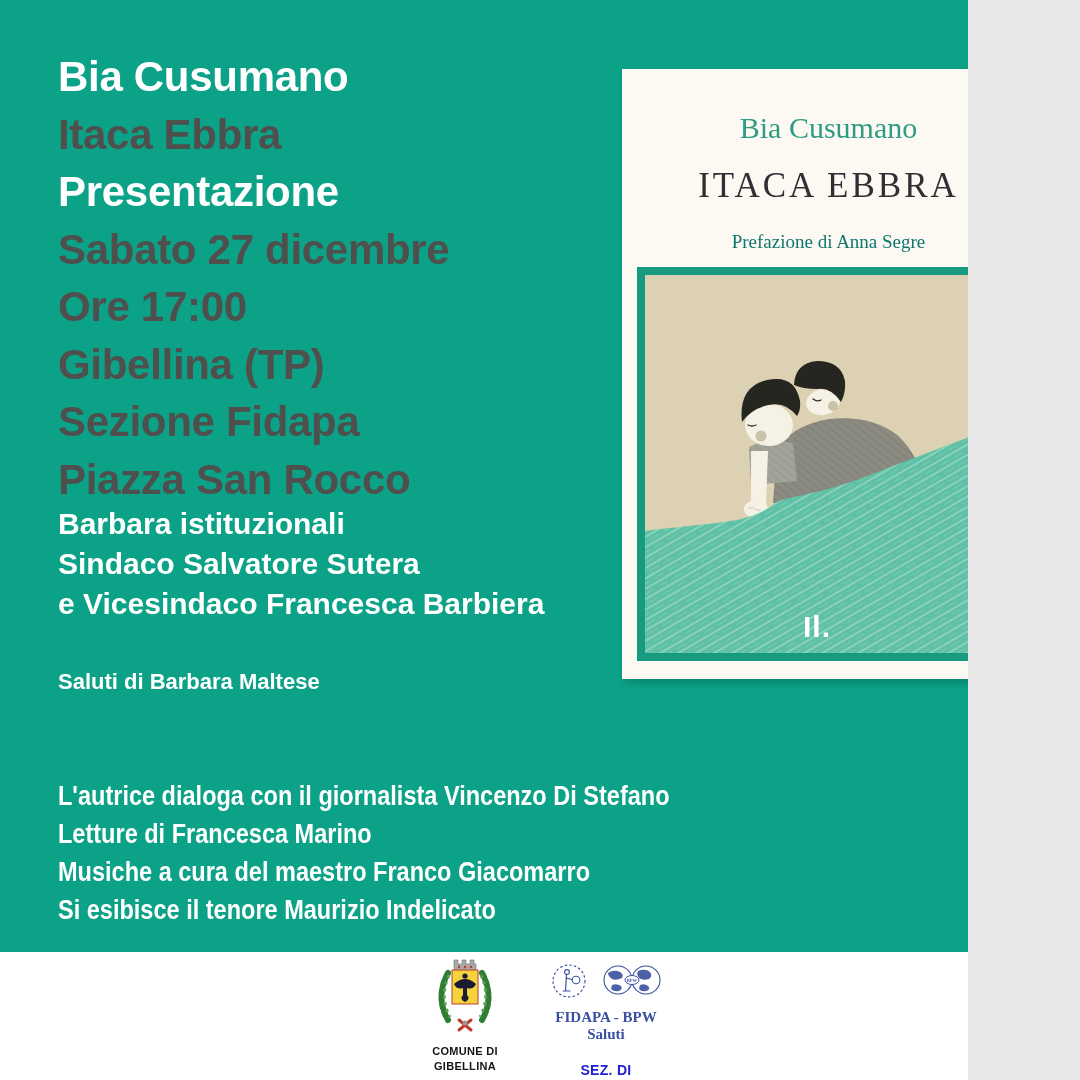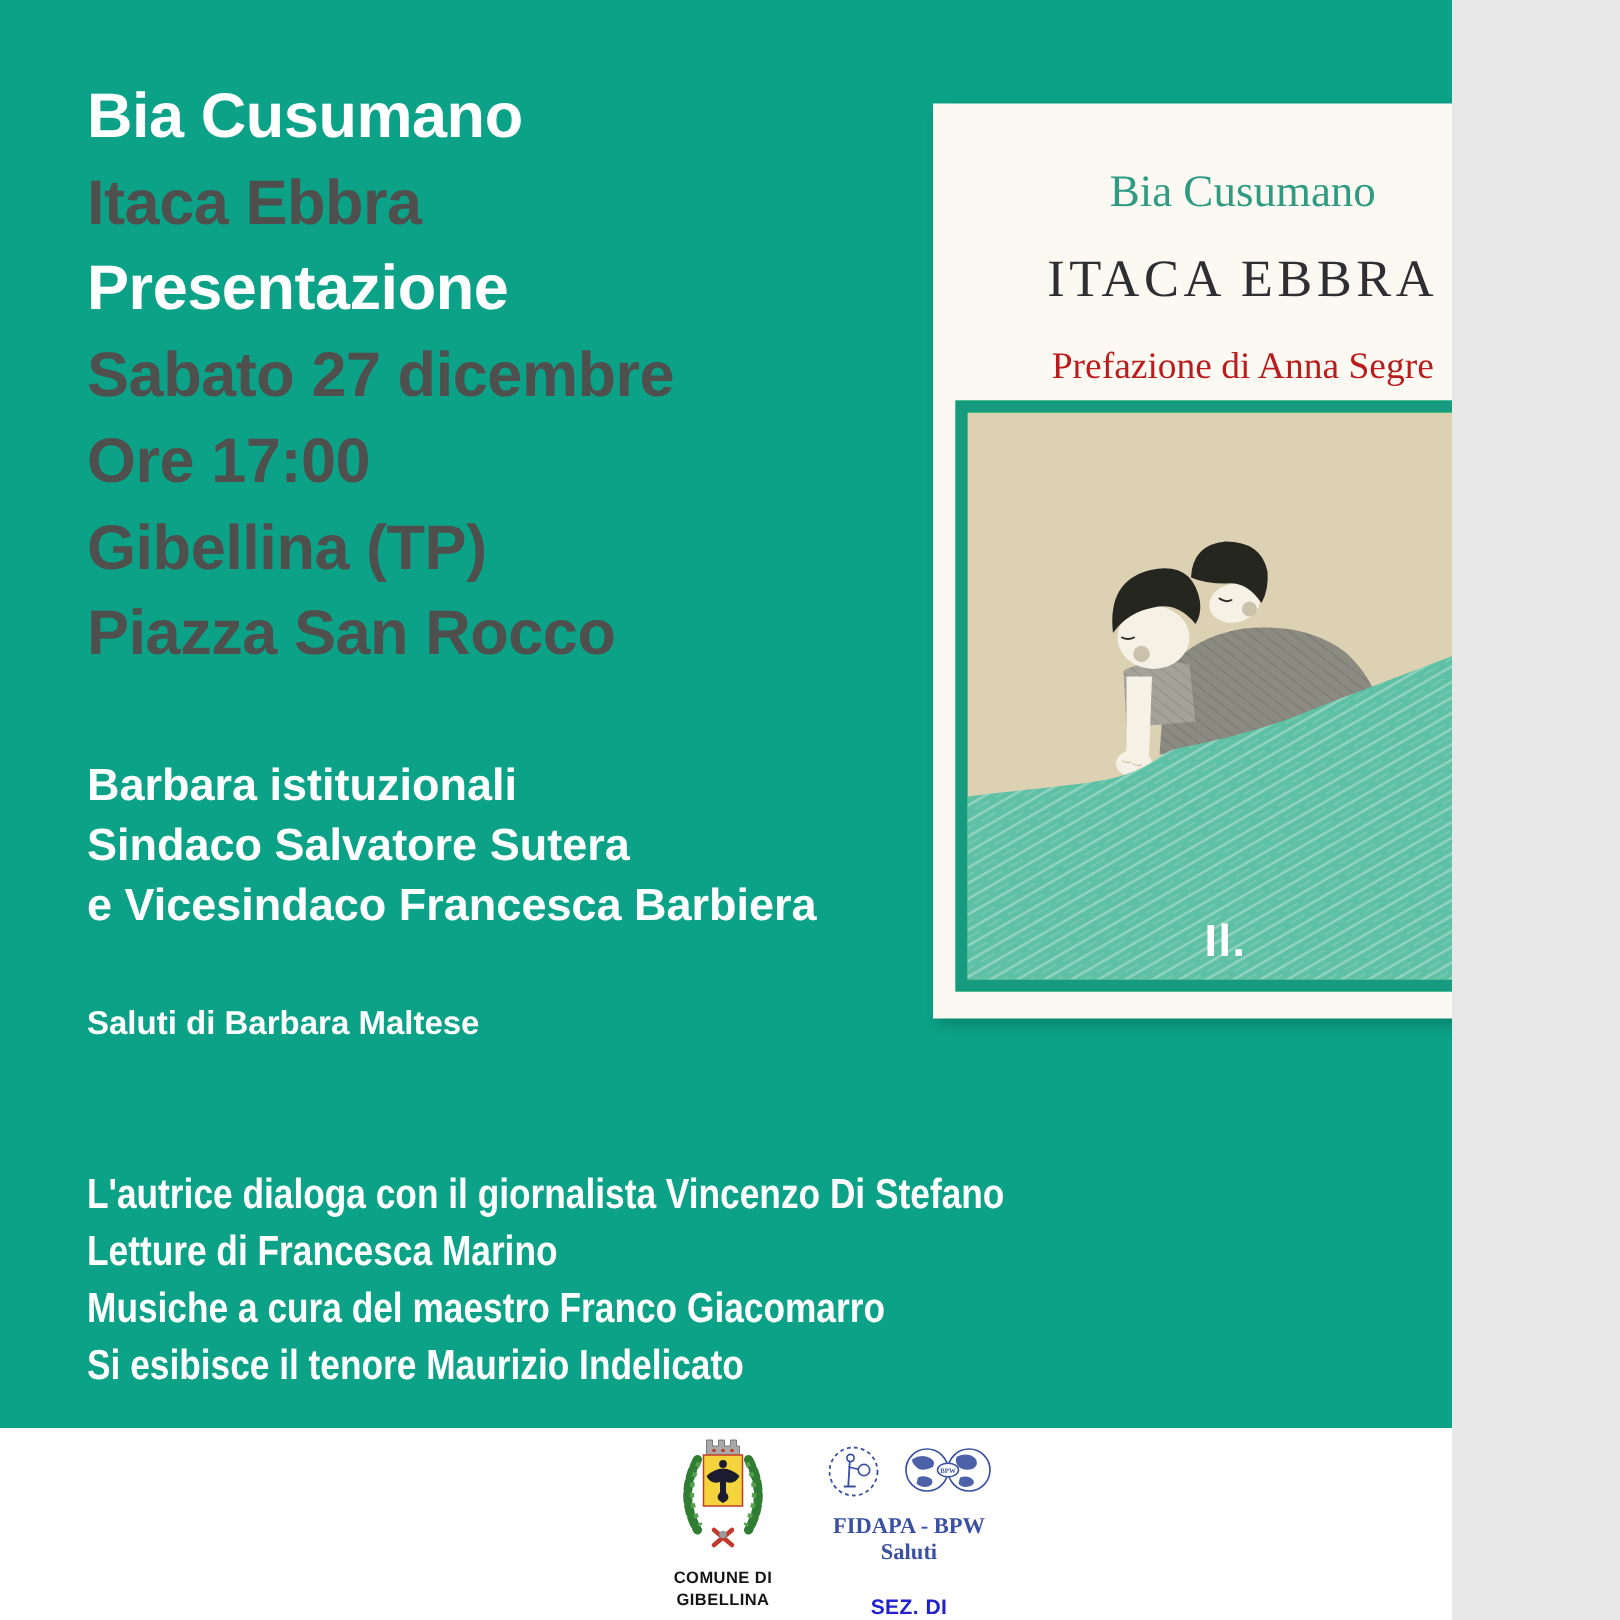--- a/index.html
+++ b/index.html
@@ -21,48 +21,49 @@
             transform:scaleX(0.84); transform-origin:left top; white-space:nowrap; }
   
   .cover { position:absolute; left:622px; top:69px; width:413px; height:610px;
            background:#FBF9F1; box-shadow:3px 4px 8px rgba(0,0,0,0.18);
            font-family:"Liberation Serif", serif; }
   .cover-author   { position:absolute; top:42px;  width:100%; text-align:center;
                     color:#2E9B82; font-size:30px; }
   .cover-title    { position:absolute; top:97px;  width:100%; text-align:center;
                     color:#2E2E33; font-size:35px; letter-spacing:3px; }
   .cover-subtitle { position:absolute; top:162px; width:100%; text-align:center;
-                    color:#b91c1c; font-size:25px; }
+                    color:#0f766e; font-size:19px; }
   .frame { position:absolute; left:15px; top:198px; width:366px; height:378px;
            border:8px solid #169B80; background:#22c55e; }
   .frame svg { display:block; }
   
   .footer { position:absolute; left:0; top:952px; width:1080px; height:128px;
             background:#FFFFFF; }
-  .comune-wrap { position:absolute; left:434px; top:5px; width:96px; text-align:center; }
+  .comune-wrap { position:absolute; left:417px; top:5px; width:96px; text-align:center; }
   .comune-label { margin-top:3px; font-size:11px; line-height:15px; font-weight:bold;
                   color:#141414; letter-spacing:0.3px; }
   .fidapa-wrap { position:absolute; left:541px; top:10px; width:130px; text-align:center; }
   .fidapa-label { margin-top:3px; font-family:"Liberation Serif", serif; font-weight:bold;
                   color:#3A50A0; font-size:15px; }
   .fidapa-section { margin-top:19px; font-weight:bold; color:#2121CE;
                     font-size:14px; letter-spacing:0.3px; }
 </style>
 </head>
 <body>
 
 <div class="poster">
 
   <div class="headline">
     <div class="h-white">Bia Cusumano</div>
     <div class="h-gray">Itaca Ebbra</div>
     <div class="h-white">Presentazione</div>
     <div class="h-gray">Sabato 27 dicembre</div>
     <div class="h-gray">Ore 17:00</div>
     <div class="h-gray">Gibellina (TP)</div>
+    <div class="h-gray">Sezione Fidapa</div>
     <div class="h-gray">Piazza San Rocco</div>
   </div>
 
   <div class="prog prog-a">
     <div>Barbara istituzionali</div>
     <div>Sindaco Salvatore Sutera</div>
     <div>e Vicesindaco Francesca Barbiera</div>
   </div>
   <div class="prog prog-b">
     <div>Saluti di Barbara Maltese</div>

